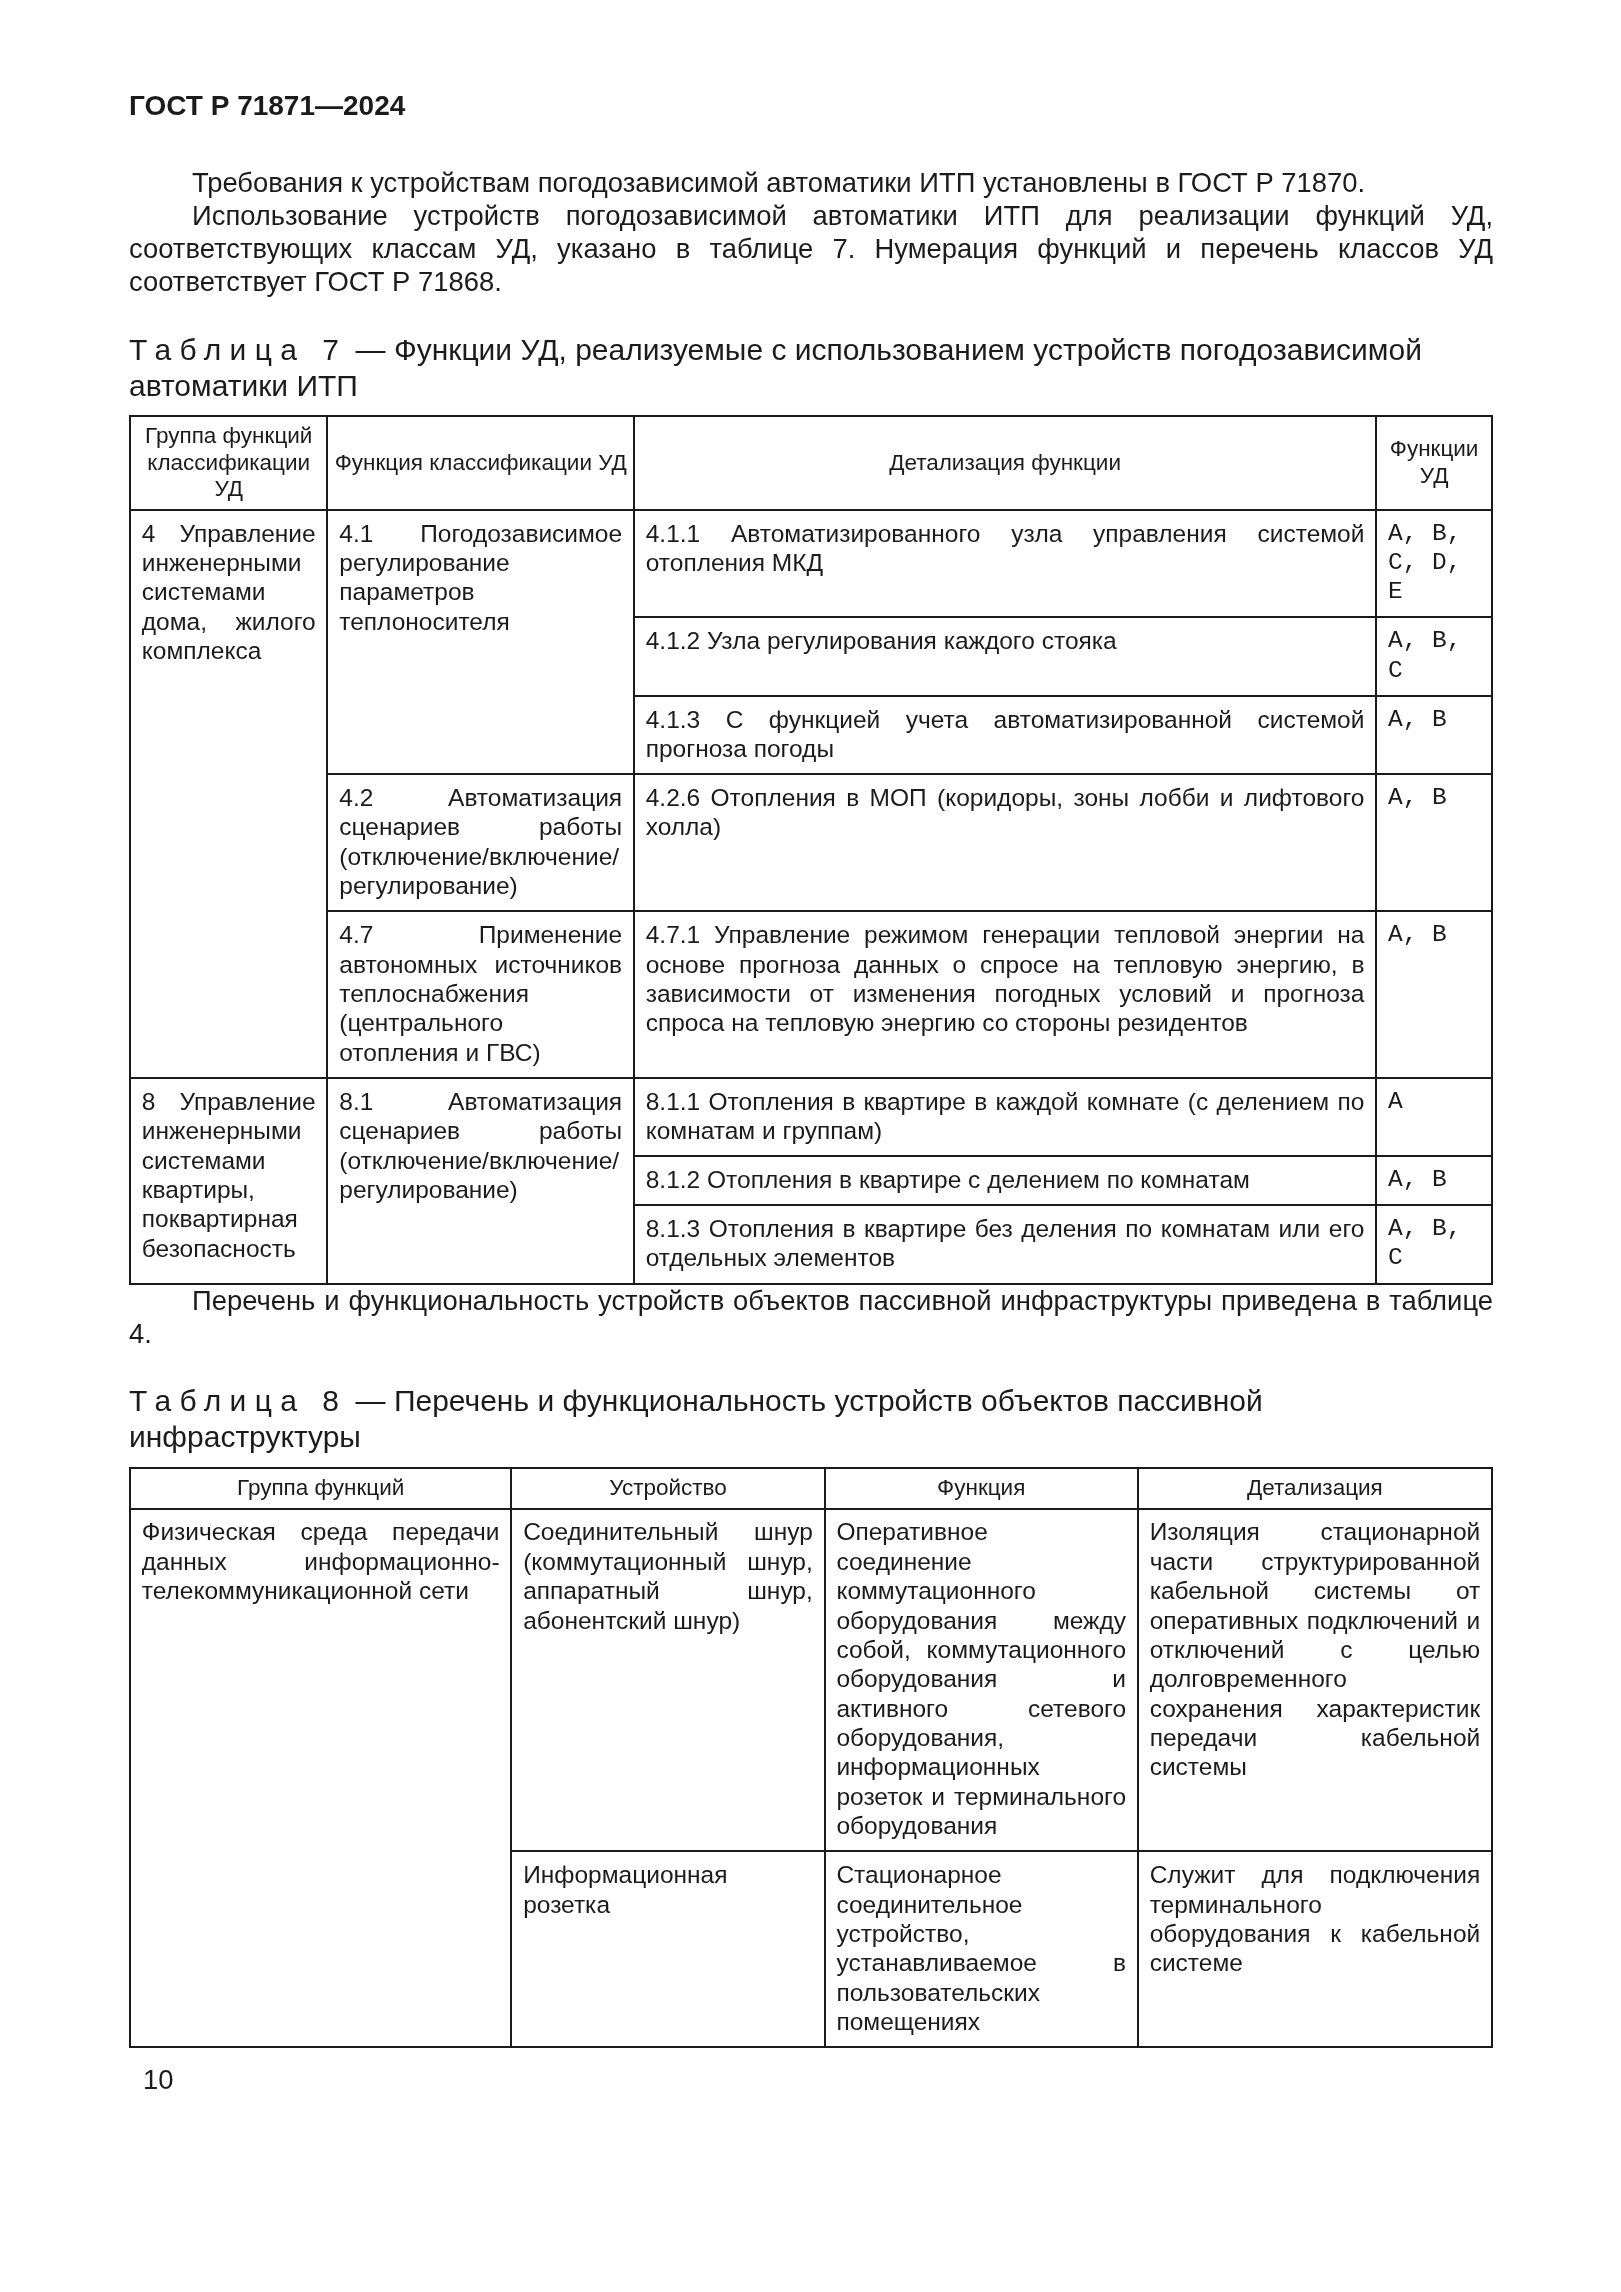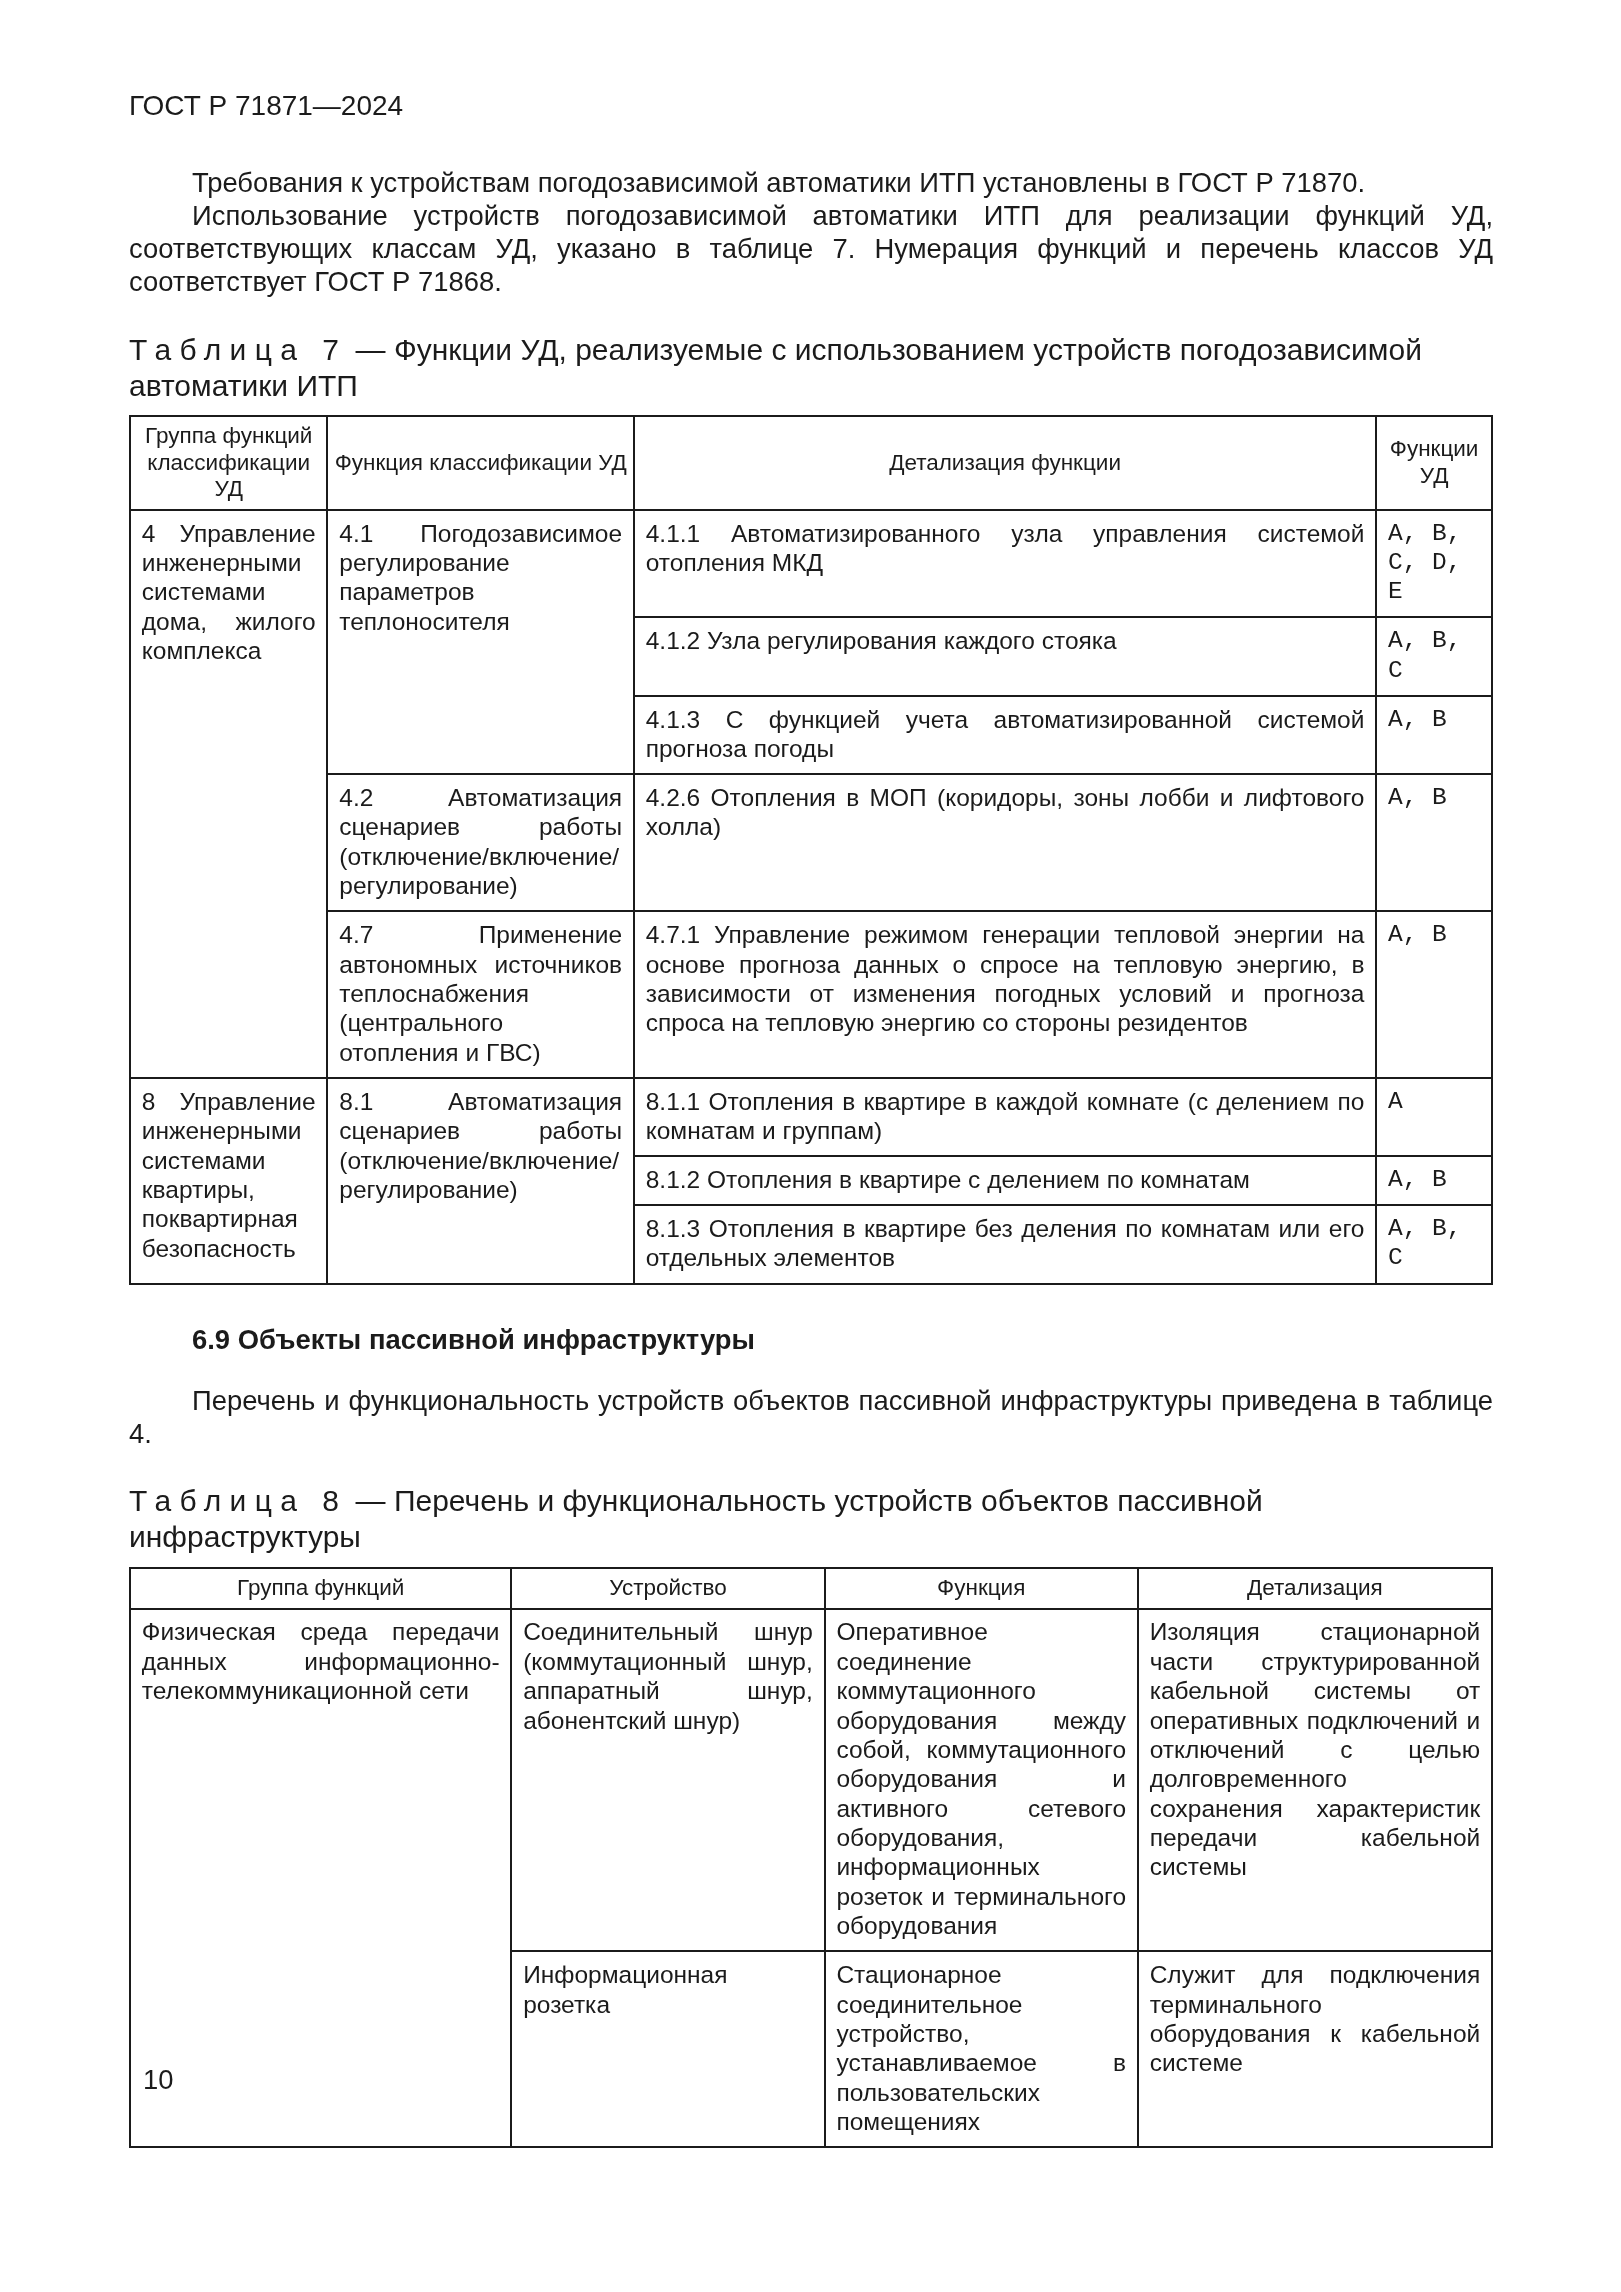--- a/index.html
+++ b/index.html
@@ -11,21 +11,21 @@
     width: 1621px;
     height: 2293px;
     background: #ffffff;
     color: #1b1b1b;
     padding: 90px 128px 0 129px;
     overflow: hidden;
   }
 
   .doc-header {
     font-size: 28px;
-    font-weight: 400;
+    font-weight: 700;
     margin-bottom: 45px;
   }
 
   .para {
     font-size: 27.4px;
     line-height: 1.2;
     text-align: justify;
     text-indent: 63px;
     hyphens: auto;
     -webkit-hyphens: auto;
@@ -148,21 +148,20 @@
         <td>8.1.2 Отопления в квартире с делением по комнатам</td>
         <td class="class-cell">A, B</td>
       </tr>
       <tr>
         <td>8.1.3 Отопления в квартире без деления по комнатам или его отдельных элементов</td>
         <td class="class-cell">A, B, C</td>
       </tr>
     </tbody>
   </table>
 
-  <div class="section-heading">6.9 Объекты пассивной инфраструктуры</div>
 
   <p class="para">Перечень и функциональность устройств объектов пассивной инфраструктуры приведена в таблице 4.</p>
 
   <p class="table-caption"><span class="caption-label">Таблица 8</span> <span>— Перечень и функциональность устройств объектов пассивной инфраструктуры</span></p>
 
   <table class="gost-table">
     <colgroup>
       <col style="width:28%">
       <col style="width:23%">
       <col style="width:23%">

